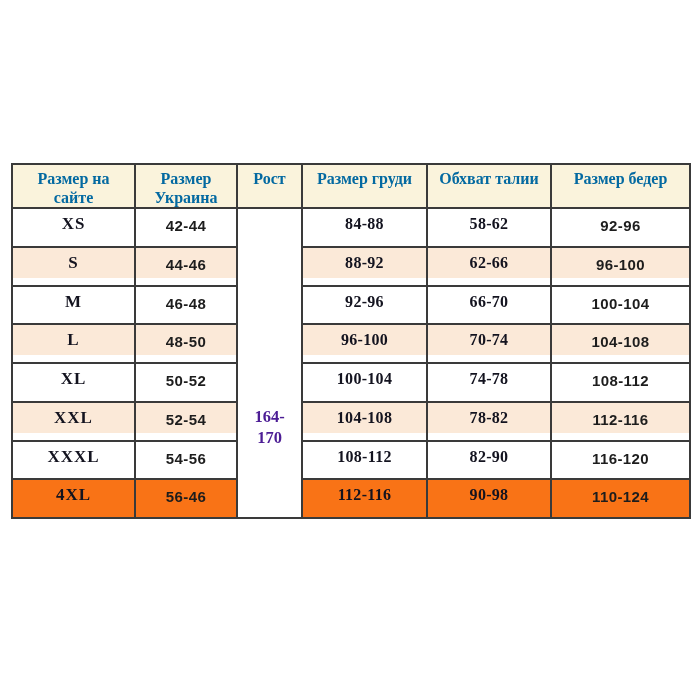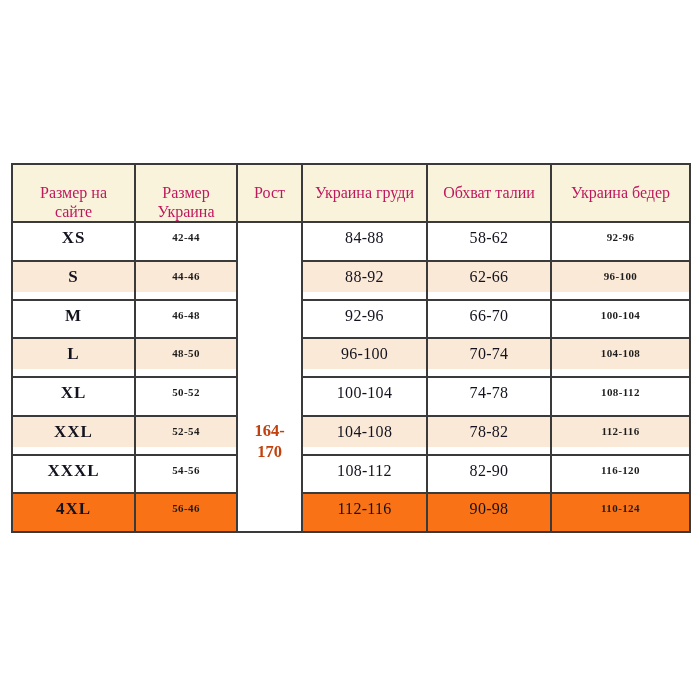--- a/index.html
+++ b/index.html
@@ -28,66 +28,66 @@
     border: 2px solid #3a3a3a;
     text-align: center;
     vertical-align: top;
     overflow: hidden;
     padding: 0;
   }
   thead tr { height: 40px; }
   tbody tr { height: 38.75px; margin-left: 41px; }
   th {
     background: #FAF3DC;
-    font-weight: normal;
+    font-weight: bold;
     font-size: 16px;
     line-height: 19px;
-    color: #be185d;
-    padding-top: 18px;
+    color: #0369a1;
+    padding-top: 4px;
   }
   th .hline { display: block; }
   td.val-serif {
-    font-weight: normal;
+    font-weight: bold;
     font-size: 16px;
     color: #13131f;
     padding-top: 6px;
     letter-spacing: 0.3px;
   }
   td.site-col {
     font-weight: bold;
     font-size: 17px;
     color: #13131f;
     padding-top: 5px;
     letter-spacing: 1px;
   }
   td.val-sans {
-    font-family: Liberation Serif, serif;
+    font-family: Liberation Sans, sans-serif;
     font-weight: bold;
-    font-size: 11px;
+    font-size: 15px;
     color: #1d1d1d;
     padding-top: 8px;
     letter-spacing: 0.4px;
   }
   tr.striped td { background: linear-gradient(to bottom, #FBE9D8 0%, #FBE9D8 81%, #ffffff 81%); }
   tr.striped-full td { background: #f97316; }
   td.rost-cell {
     position: relative;
     background: #ffffff !important;
     padding: 0;
   }
   .rost-text {
     position: absolute;
     top: 197px;
     left: 0;
     right: 0;
     text-align: center;
     font-weight: bold;
     font-size: 16.5px;
     line-height: 21px;
-    color: #c2410c;
+    color: #4c1d95;
   }
   .rost-text span { display: block; }
 </style>
 </head>
 <body>
 
 <div class="canvas">
   <table class="size-chart">
     <colgroup>
       <col style="width:123px">
@@ -104,27 +104,27 @@
           <span class="hline">сайте</span>
         </th>
         <th>
           <span class="hline">Размер</span>
           <span class="hline">Украина</span>
         </th>
         <th>
           <span class="hline">Рост</span>
         </th>
         <th>
-          <span class="hline">Украина груди</span>
+          <span class="hline">Размер груди</span>
         </th>
         <th>
           <span class="hline">Обхват талии</span>
         </th>
         <th>
-          <span class="hline">Украина бедер</span>
+          <span class="hline">Размер бедер</span>
         </th>
       </tr>
     </thead>
     <tbody>
       <tr>
         <td class="site-col">XS</td>
         <td class="val-sans">42-44</td>
         <td class="rost-cell" rowspan="8">
           <div class="rost-text">
             <span>164-</span>

